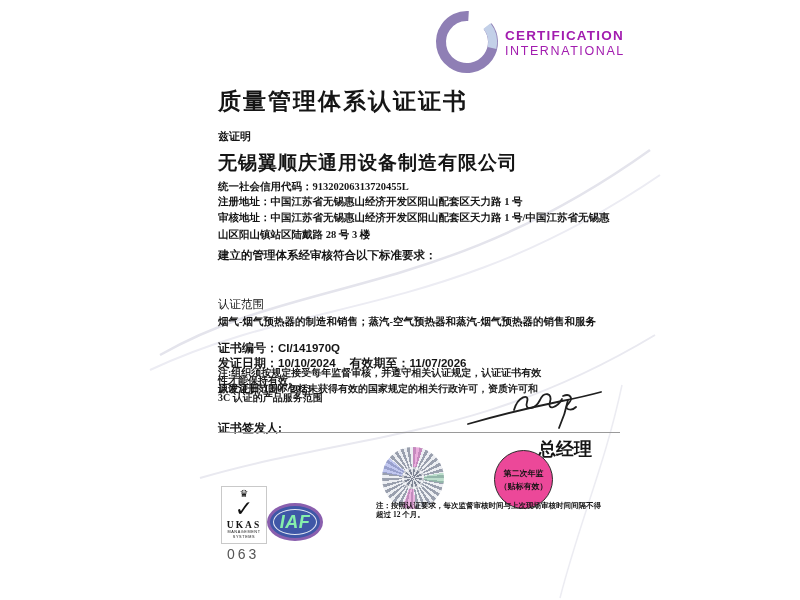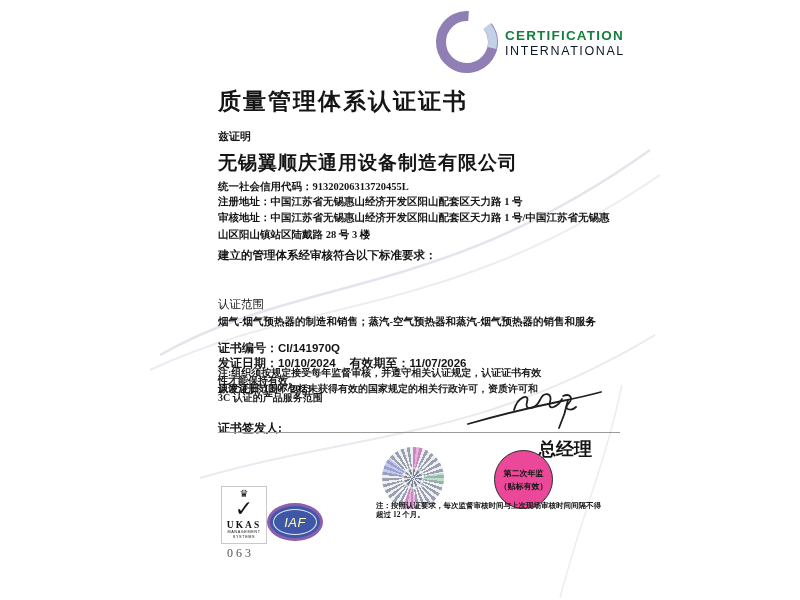--- a/index.html
+++ b/index.html
@@ -9,23 +9,23 @@
   .sans{font-family:"Liberation Sans","DejaVu Sans",sans-serif;}
 
   
   .swirls{left:0;top:0;z-index:0;pointer-events:none;}
   .content{z-index:2;}
 
   
   .logo-wrap{left:433px;top:8px;width:200px;height:72px;}
   .logo-circle{position:absolute;left:0;top:0;}
   .logo-text-top{position:absolute;left:72px;top:20px;font-size:13.5px;font-weight:bold;
-                 letter-spacing:1.2px;color:#15803d;}
+                 letter-spacing:1.2px;color:#a21caf;}
   .logo-text-bottom{position:absolute;left:72px;top:36px;font-size:12.5px;
-                 letter-spacing:1.6px;color:#0f172a;}
+                 letter-spacing:1.6px;color:#a21caf;}
 
   .page-title{left:218px;top:86px;font-size:23px;font-weight:bold;letter-spacing:2px;}
   .certify{left:218px;top:129px;font-size:11px;font-weight:600;}
   .company-name{left:218px;top:150px;font-size:19px;font-weight:bold;letter-spacing:1px;}
   .credit-code{left:218px;top:180px;font-size:10.5px;font-weight:700;}
   .reg-address{left:218px;top:195px;font-size:10.5px;font-weight:700;width:400px;}
   .audit-address{left:218px;top:209px;font-size:10.5px;font-weight:700;width:398px;line-height:17px;}
 
   .standard-intro{left:218px;top:248px;font-size:11.5px;font-weight:700;}
   .standard-code{left:218px;top:265px;font-size:17px;font-weight:bold;letter-spacing:.5px;}
@@ -64,28 +64,28 @@
   .annual-circle div{font-size:8px;font-weight:700;white-space:nowrap;}
   .annual-note{left:376px;top:501px;width:228px;font-size:7.5px;line-height:9px;font-weight:600;}
 
   
   .ukas{left:221px;top:486px;width:46px;height:58px;border:1px solid #c9c9c9;
         display:flex;flex-direction:column;align-items:center;padding-top:2px;box-sizing:border-box;}
   .ukas .crown{font-size:10px;line-height:10px;color:#111;}
   .ukas .check{font-size:22px;line-height:20px;font-weight:bold;color:#111;}
   .ukas .name{font-size:9.5px;letter-spacing:2px;font-weight:600;margin-top:1px;}
   .ukas .sub{font-size:3.8px;letter-spacing:.6px;line-height:4.6px;text-align:center;}
-  .ukas-number{left:227px;top:546px;font-size:12px;letter-spacing:3px;color:#555;font-family:Liberation Serif, serif;}
+  .ukas-number{left:227px;top:546px;font-size:14px;letter-spacing:3px;color:#555;}
 
   
   .iaf{left:267px;top:503px;width:56px;height:38px;border-radius:50%;
        background:#3f57a7;border:3px solid #8a5fae;box-sizing:border-box;
        display:flex;align-items:center;justify-content:center;}
   .iaf .ring{position:absolute;inset:3px;border:1px solid rgba(255,255,255,.85);border-radius:50%;}
-  .iaf .label{color:#fef9c3;font-weight:normal;font-style:italic;font-size:13px;letter-spacing:.5px;}
+  .iaf .label{color:#86efac;font-weight:bold;font-style:italic;font-size:18px;letter-spacing:.5px;}
 
   
   .footer{left:210px;top:551px;width:408px;text-align:center;font-size:8px;
           line-height:11.4px;font-weight:600;color:#2a2a2a;}
 </style>
 </head>
 <body>
 
 <div class="page">
 

